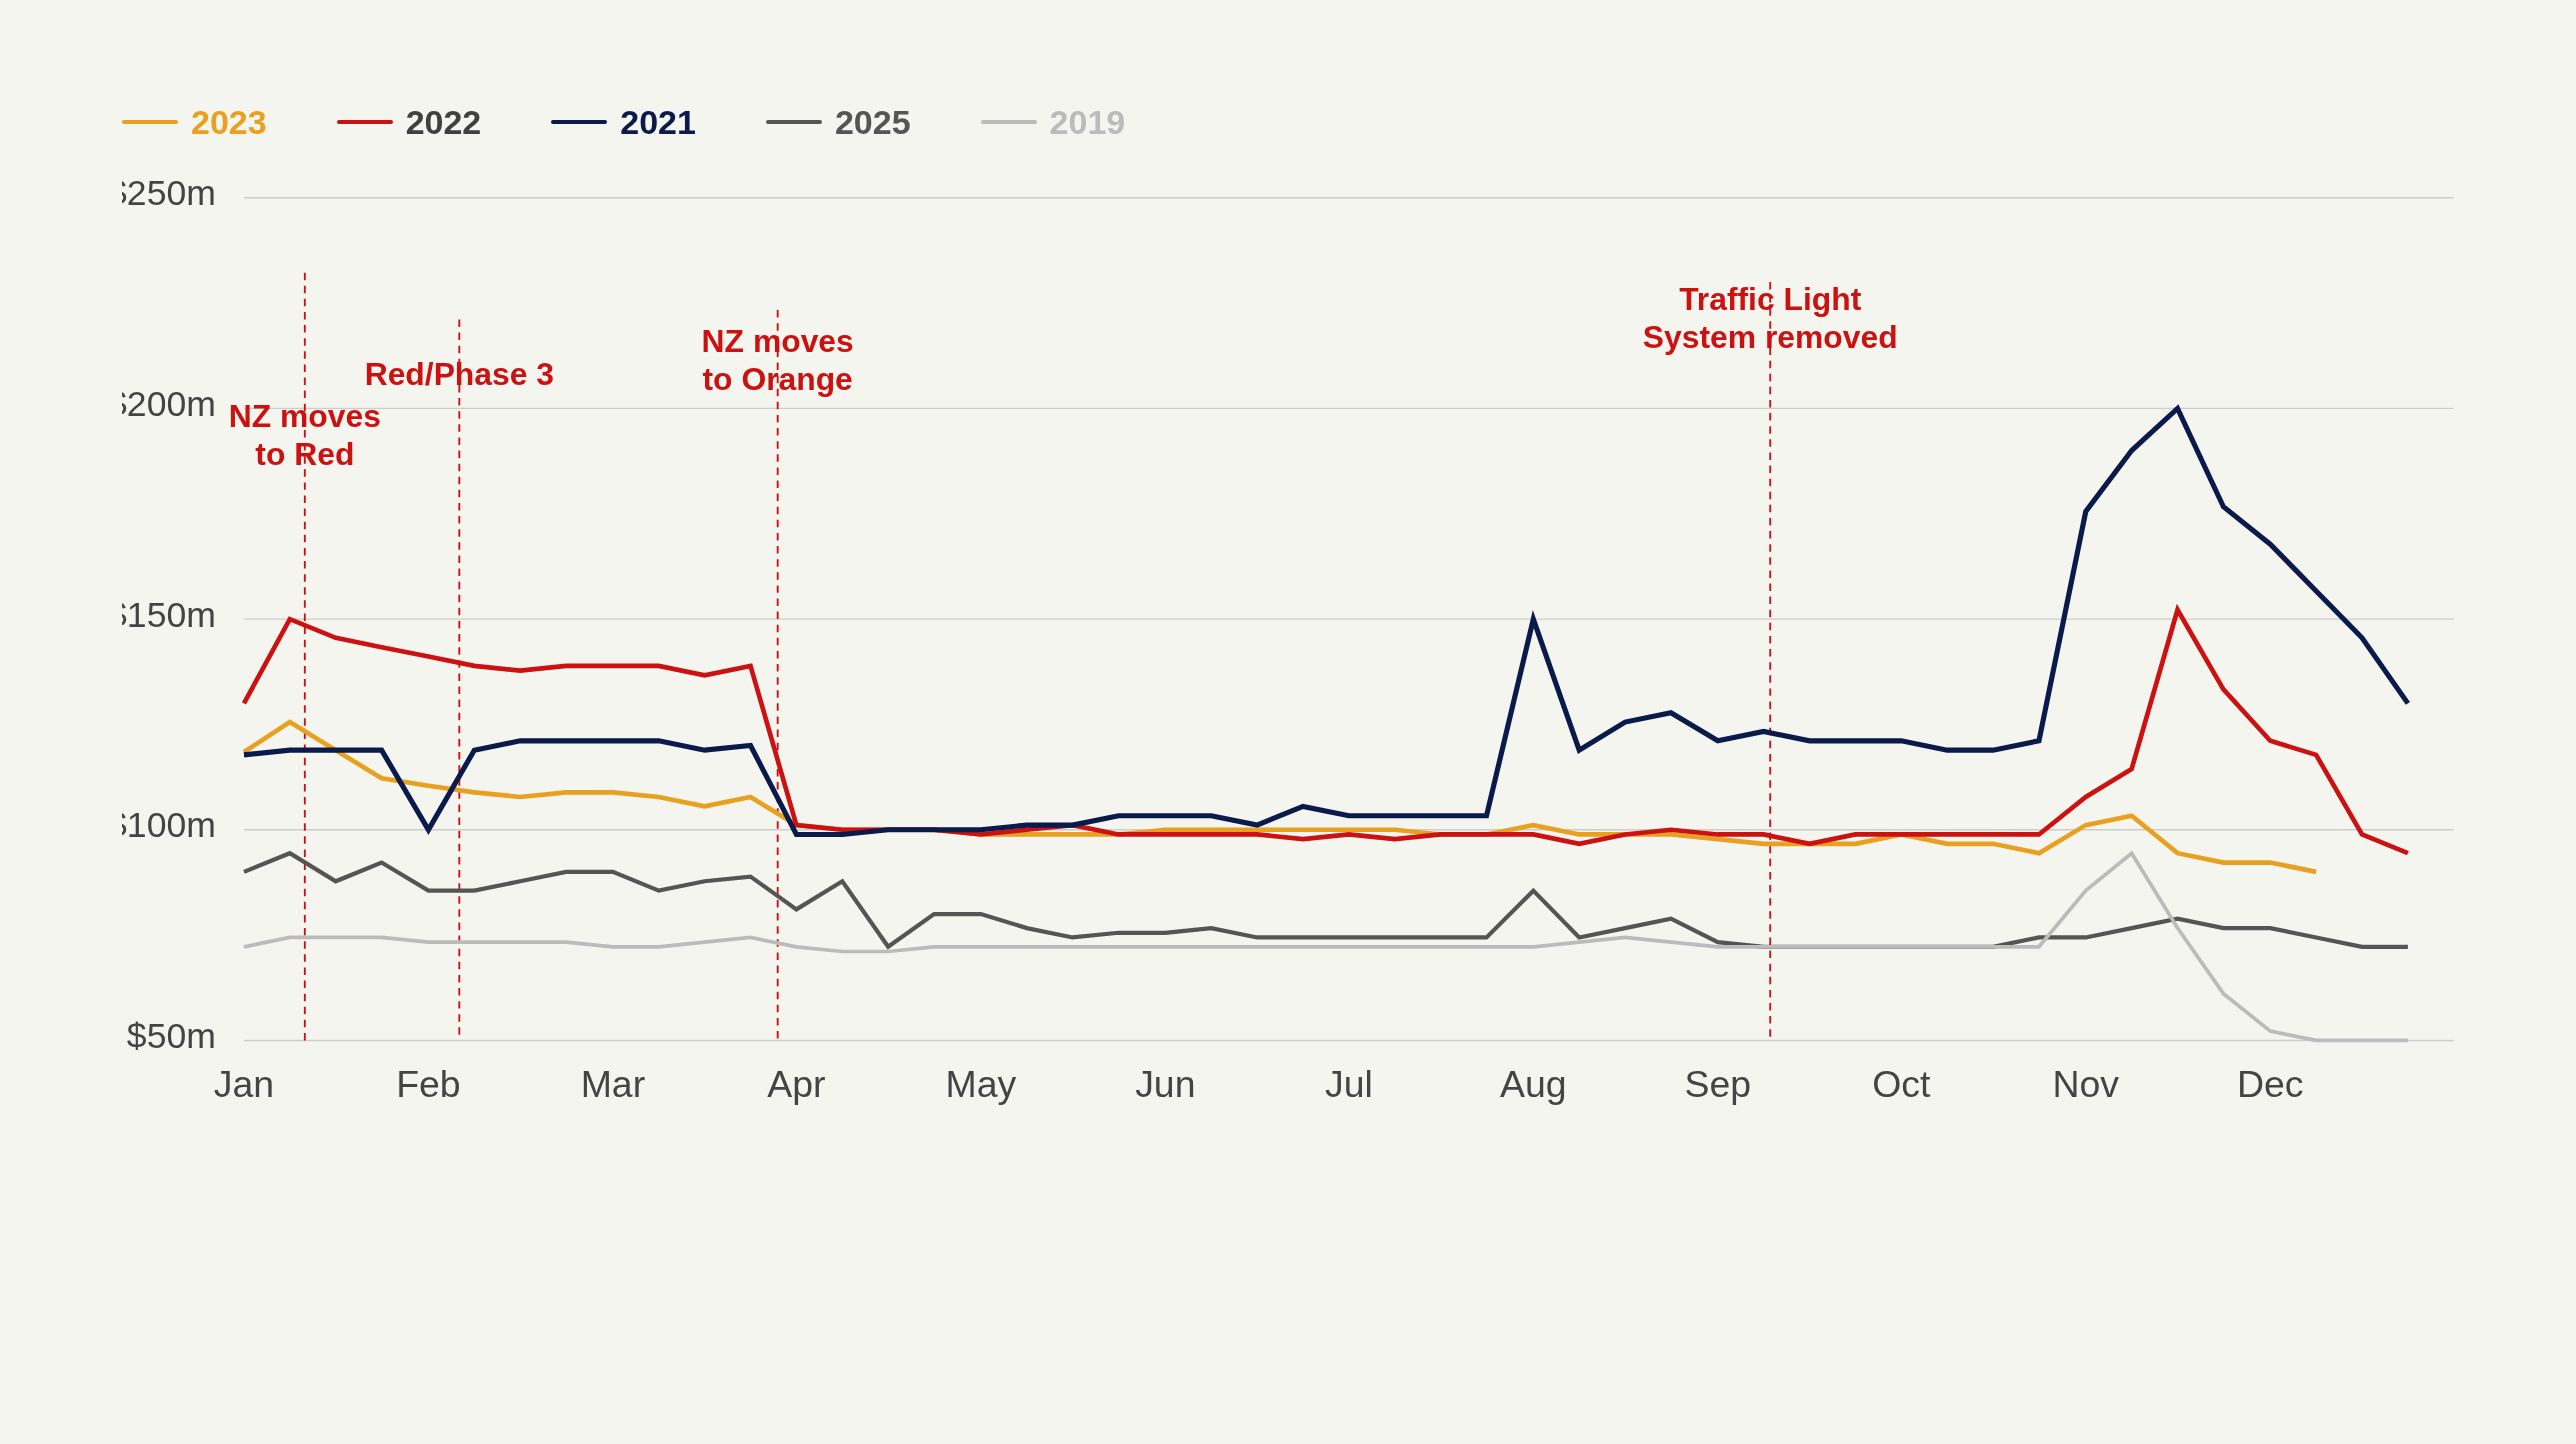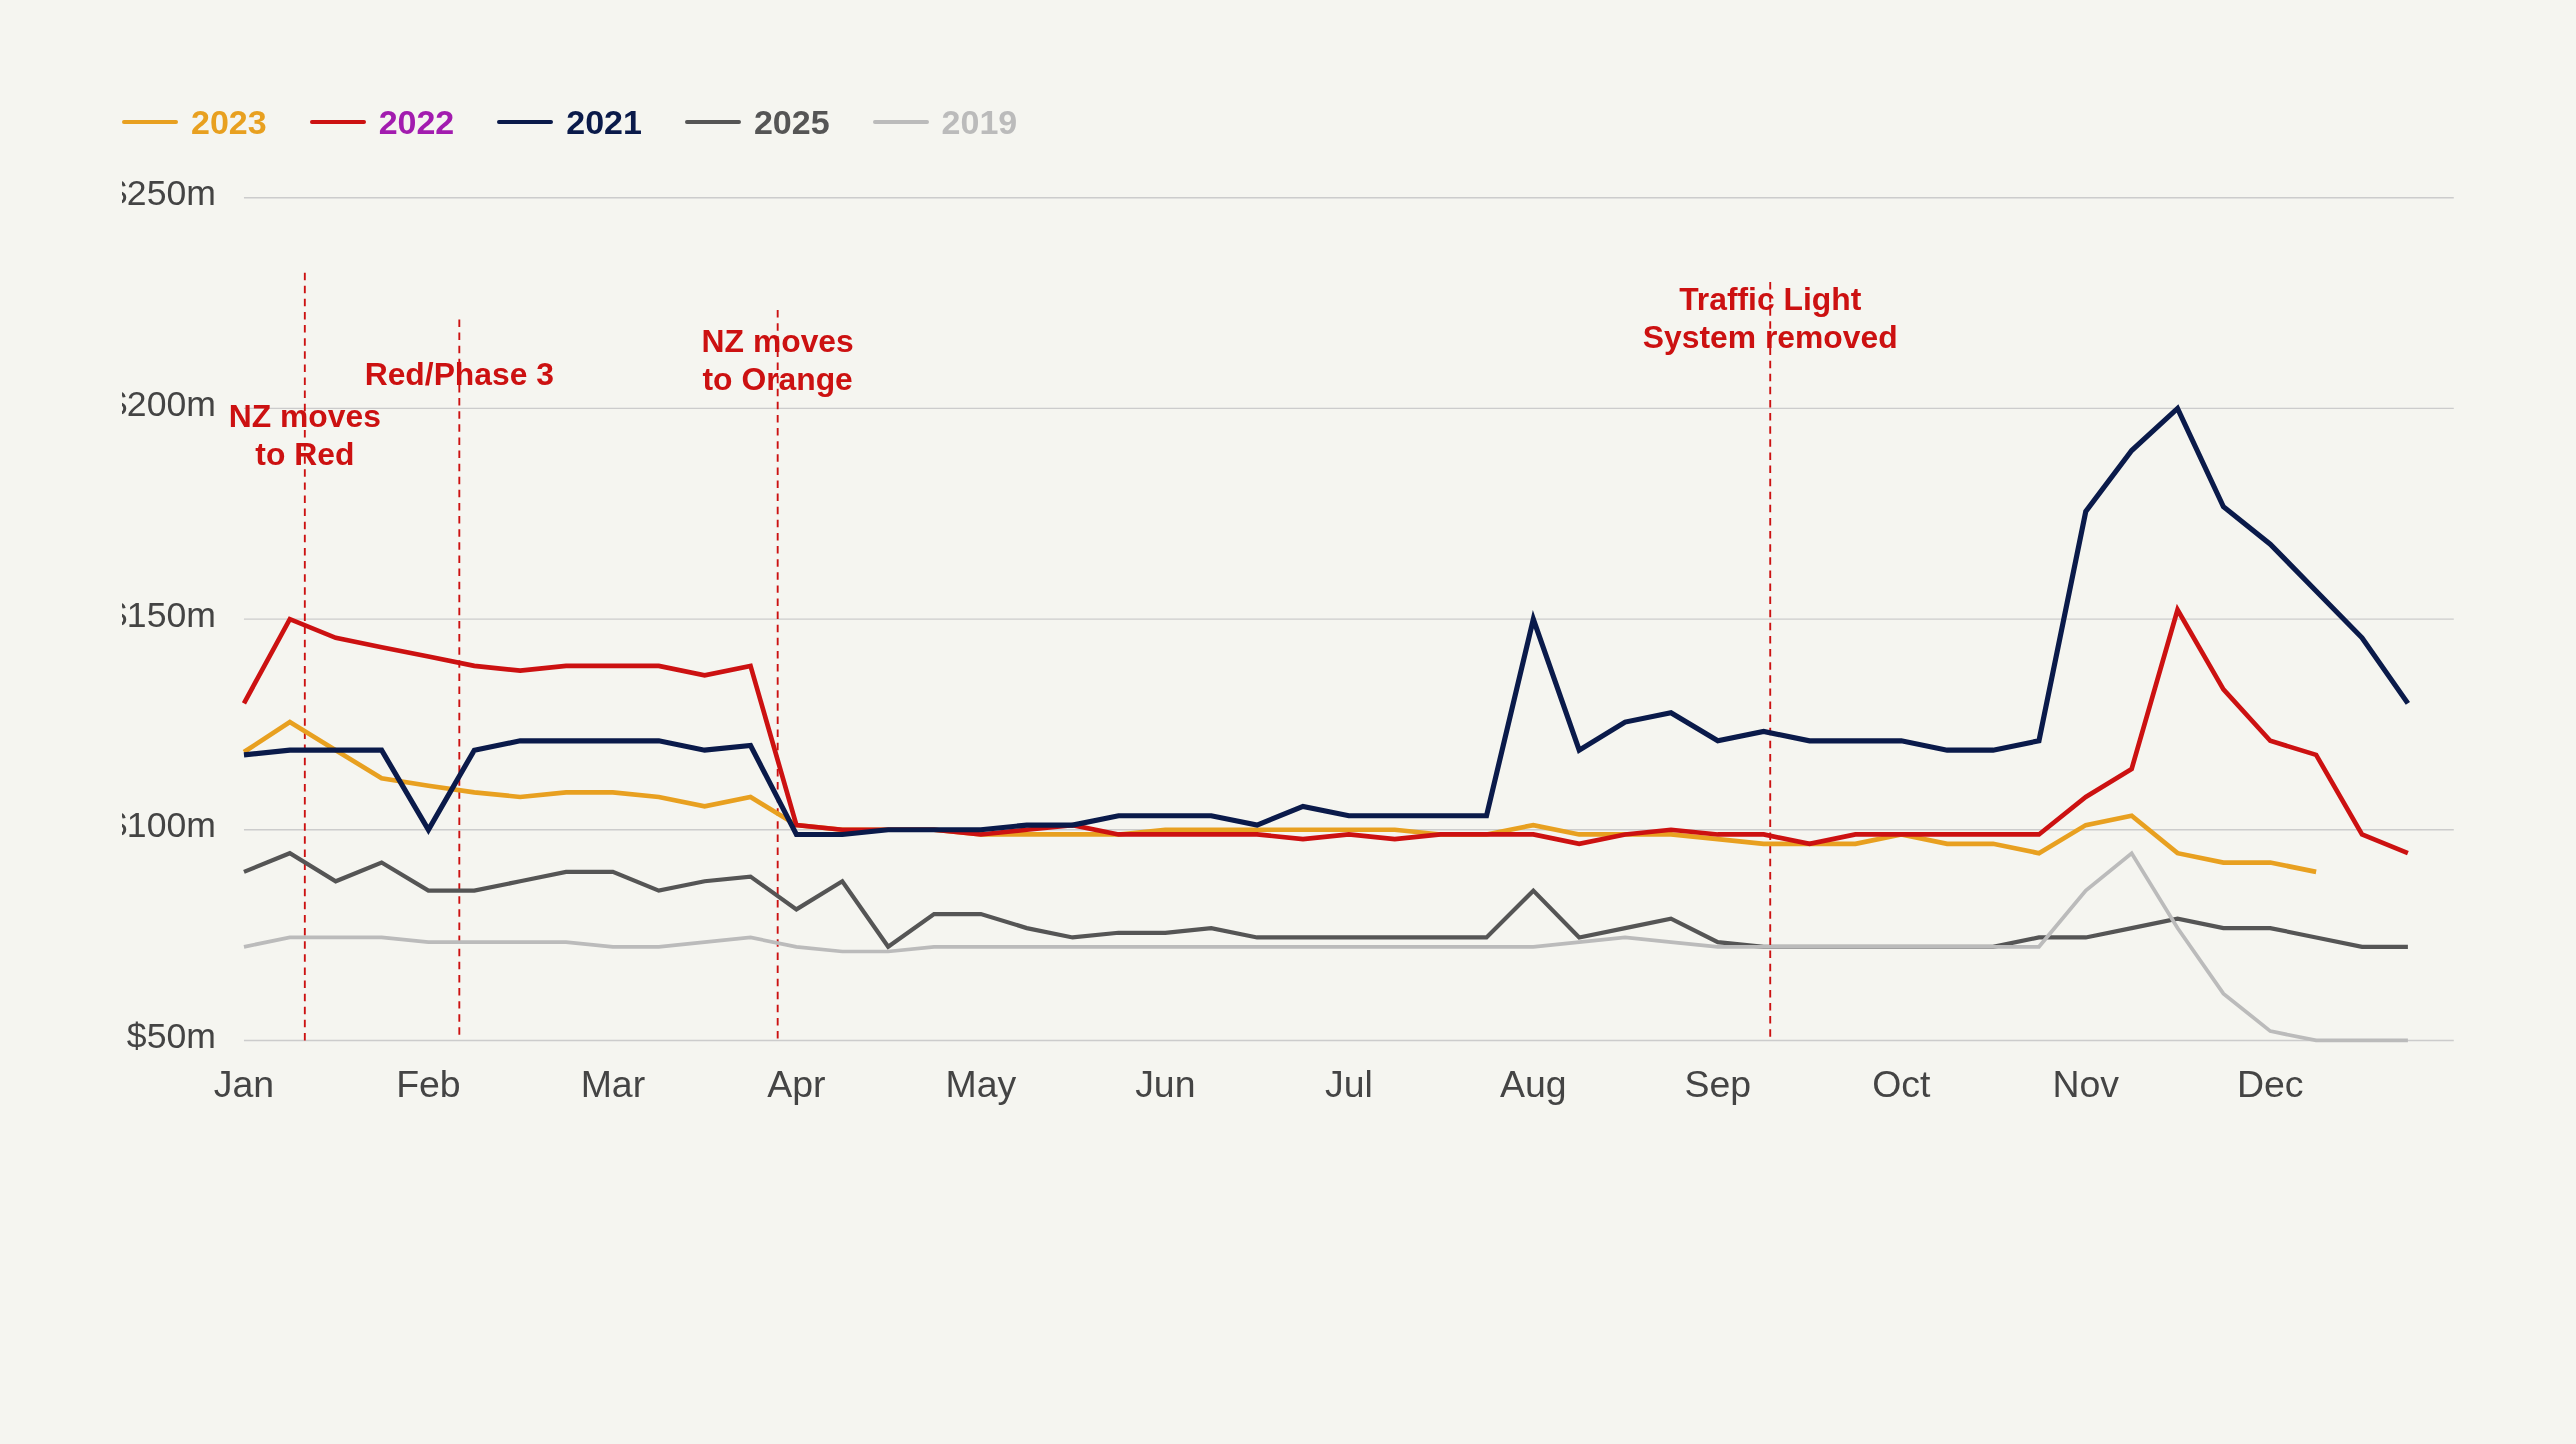--- a/index.html
+++ b/index.html
@@ -27,21 +27,21 @@
       margin-bottom: 37px;
     }
     .chart-title {
       font-size: 49px;
       font-weight: 700;
       color: #cc2200;
     }
     .legend {
       display: flex;
       align-items: center;
-      gap: 43px;
+      gap: 70px;
     }
     .legend-item {
       display: flex;
       align-items: center;
       gap: 13px;
       font-size: 34px;
     }
     .legend-line {
       width: 56px;
       height: 4.7px;
@@ -62,21 +62,21 @@
 
 <div class="chart-container">
   <div class="header-row">
     <div class="legend">
       <div class="legend-item">
         <div class="legend-line" style="background:#e8a020;"></div>
         <span style="color:#e8a020; font-weight:600;">2023</span>
       </div>
       <div class="legend-item">
         <div class="legend-line" style="background:#cc1111;"></div>
-        <span style="color:#a21caf; font-weight:600;">2022</span>
+        <span style="color:#404040; font-weight:600;">2022</span>
       </div>
       <div class="legend-item">
         <div class="legend-line" style="background:#0a1a4a;"></div>
         <span style="color:#0a1a4a; font-weight:700;">2021</span>
       </div>
       <div class="legend-item">
         <div class="legend-line" style="background:#555555;"></div>
         <span style="color:#555555; font-weight:600;">2025</span>
       </div>
       <div class="legend-item">

